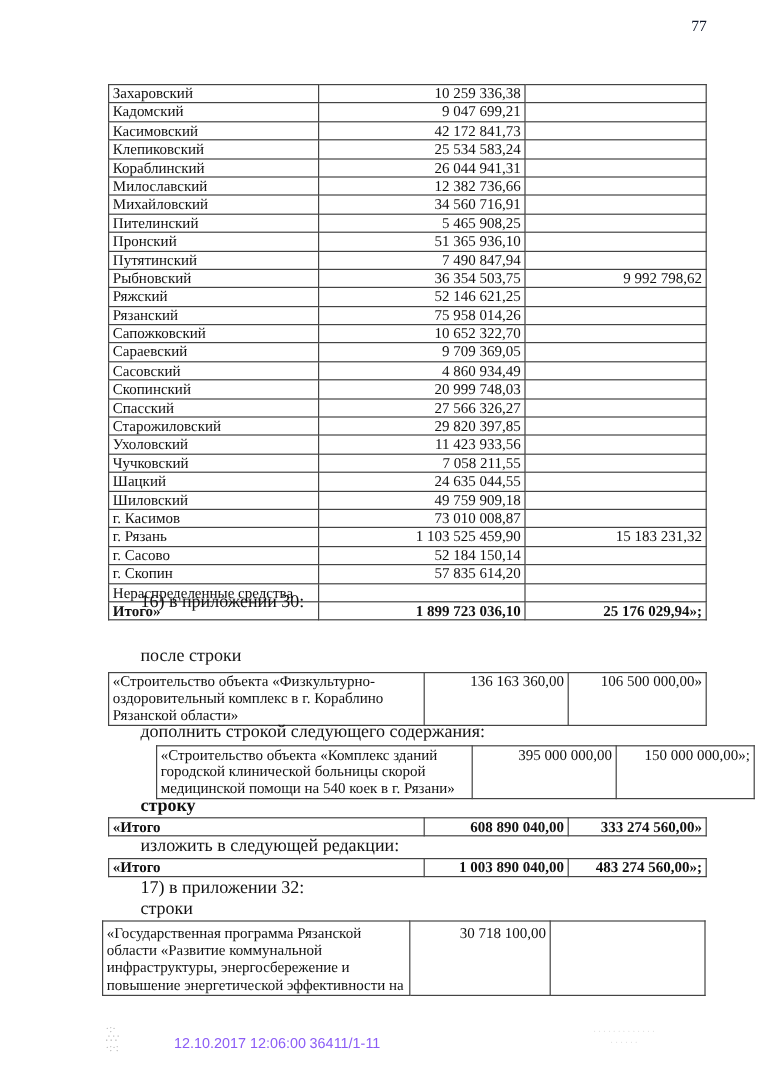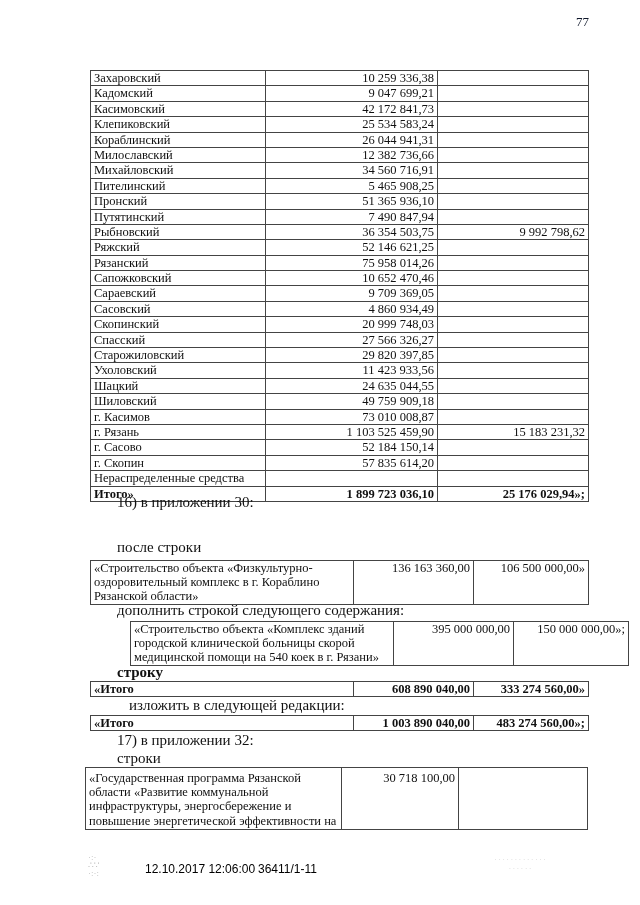--- a/index.html
+++ b/index.html
@@ -12,21 +12,21 @@
   td.b { font-weight: bold; }
   #t1 { top: 70px; left: 90px; width: 498px; }
   #t1 td { height: 14.4px; }
   .para { position: absolute; font-size: 15px; line-height: 17px; white-space: nowrap; }
   .wrap td.txt { white-space: normal; }
   #t2 { top: 560px; left: 90px; width: 498px; }
   #t3 { top: 621px; left: 90px; width: 498px; margin-left: 40px; }
   #t4 { top: 681px; left: 90px; width: 498px; }
   #t5 { top: 715px; left: 90px; width: 498px; }
   #t6 { top: 767px; left: 85px; width: 502px; padding-left: 10px; }
-  .footer { position: absolute; top: 862px; font-size: 12px; color: #000000; font-family: "Liberation Sans", sans-serif; }
+  .footer { position: absolute; top: 862px; font-size: 12px; color: #8b5cf6; font-family: "Liberation Sans", sans-serif; }
   .stamp { position: absolute; left: 88px; top: 853px; width: 24px; height: 30px; color: #bbb; font-size: 9px; line-height: 8px; }
   .faded { position: absolute; top: 856px; left: 445px; width: 150px; font-size: 7px; color: #ccc; text-align: center; line-height: 9px; }
 </style>
 </head>
 <body>
 
 <div class="page-num">77</div>
 
 <table id="t1">
   <colgroup>
@@ -95,21 +95,21 @@
         <td class="num">52 146 621,25</td>
         <td class="num"></td>
       </tr>
       <tr>
         <td>Рязанский</td>
         <td class="num">75 958 014,26</td>
         <td class="num"></td>
       </tr>
       <tr>
         <td>Сапожковский</td>
-        <td class="num">10 652 470,46</td>
+        <td class="num">10 652 322,70</td>
         <td class="num"></td>
       </tr>
       <tr>
         <td>Сараевский</td>
         <td class="num">9 709 369,05</td>
         <td class="num"></td>
       </tr>
       <tr>
         <td>Сасовский</td>
         <td class="num">4 860 934,49</td>
@@ -126,20 +126,25 @@
         <td class="num"></td>
       </tr>
       <tr>
         <td>Старожиловский</td>
         <td class="num">29 820 397,85</td>
         <td class="num"></td>
       </tr>
       <tr>
         <td>Ухоловский</td>
         <td class="num">11 423 933,56</td>
+        <td class="num"></td>
+      </tr>
+      <tr>
+        <td>Чучковский</td>
+        <td class="num">7 058 211,55</td>
         <td class="num"></td>
       </tr>
       <tr>
         <td>Шацкий</td>
         <td class="num">24 635 044,55</td>
         <td class="num"></td>
       </tr>
       <tr>
         <td>Шиловский</td>
         <td class="num">49 759 909,18</td>
@@ -223,21 +228,21 @@
     </colgroup>
   <tbody>
       <tr>
     <td class="b">«Итого</td>
     <td class="num b">608 890 040,00</td>
     <td class="num b">333 274 560,00»</td>
   </tr>
 </tbody>
   </table>
 
-<div class="para" style="top:697px;left:117px;margin-left:12px;">изложить в следующей редакции:</div>
+<div class="para" style="top:697px;left:117px;">изложить в следующей редакции:</div>
 
 <table id="t5">
   <colgroup>
       <col style="width:263px">
       <col style="width:120px">
       <col style="width:115px">
     </colgroup>
   <tbody>
       <tr>
     <td class="b">«Итого</td>

